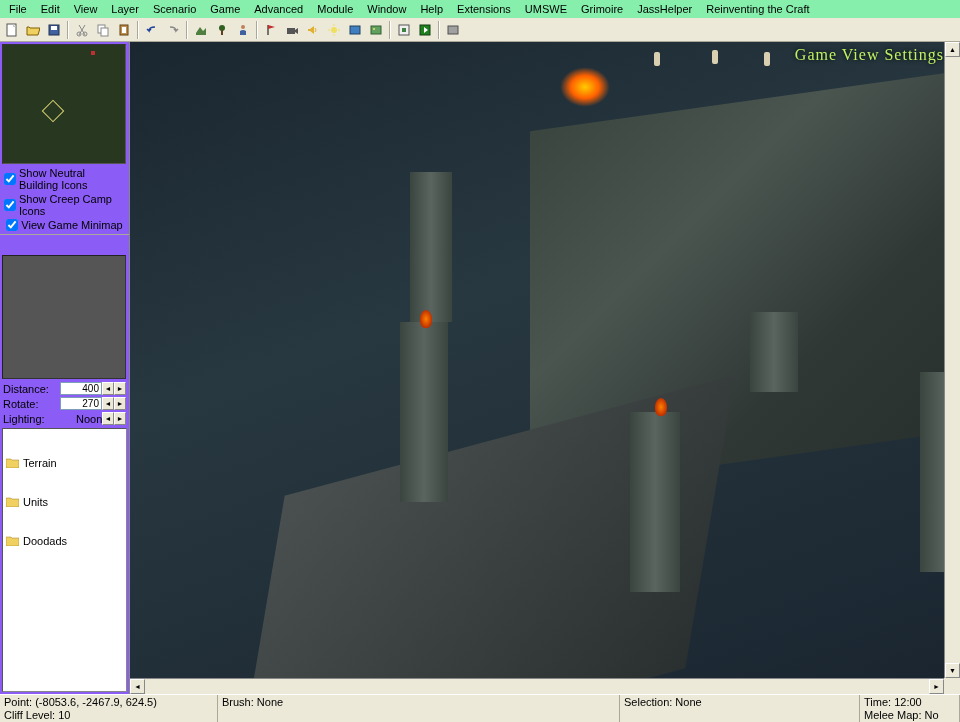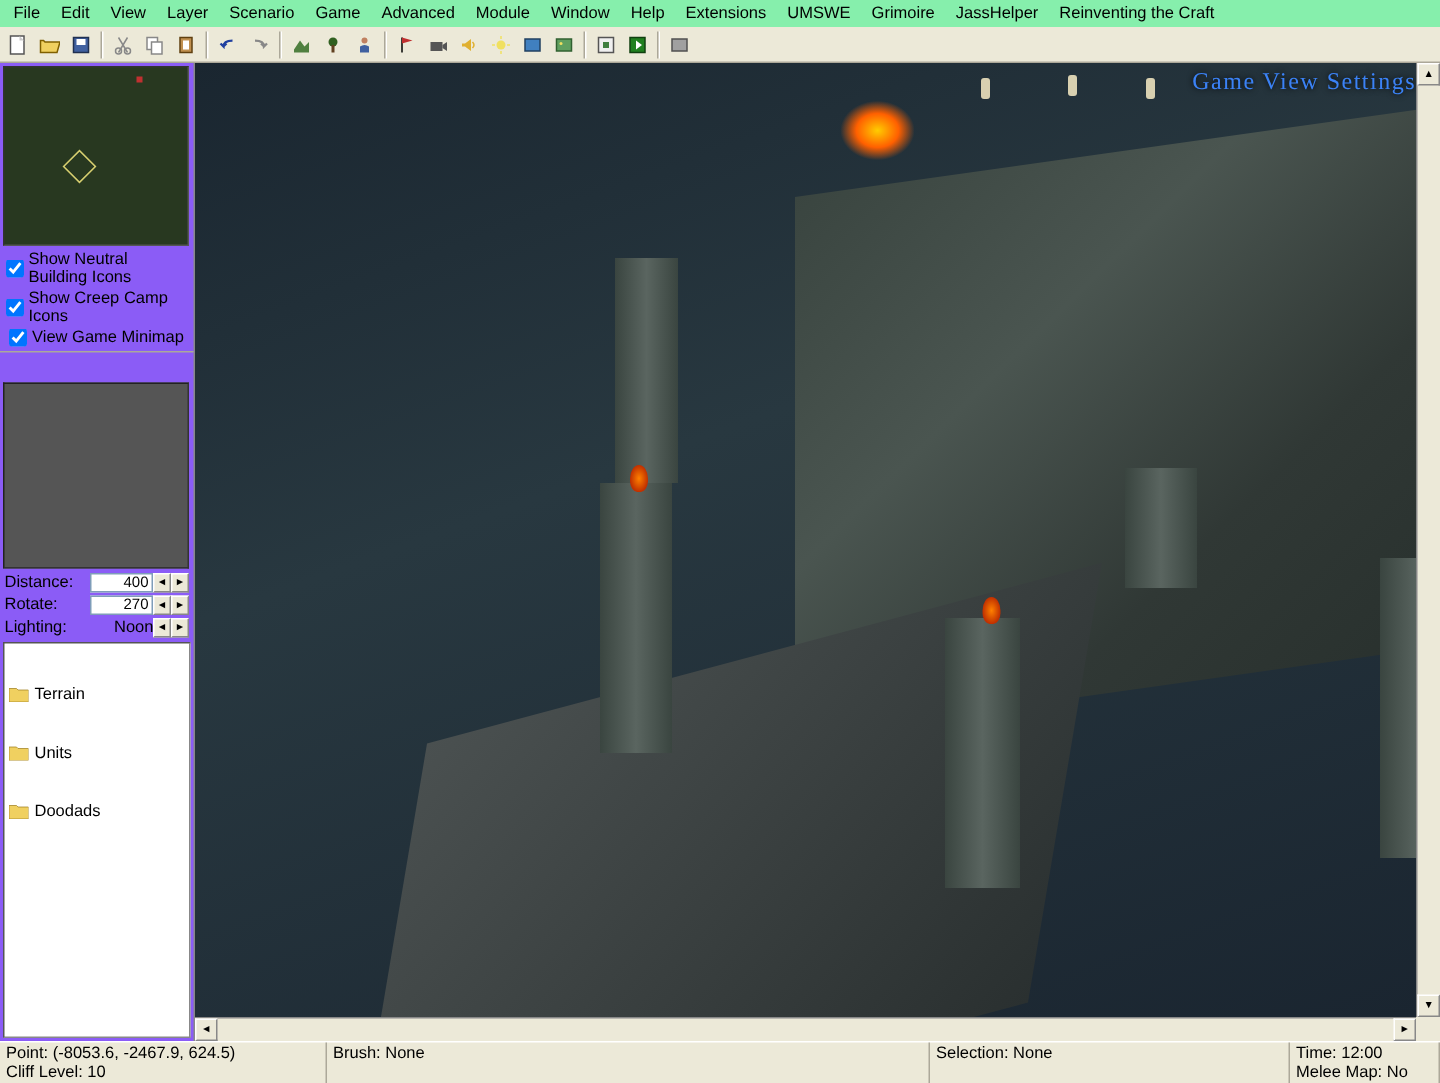--- a/index.html
+++ b/index.html
@@ -23,34 +23,34 @@
   .minimap { width: 124px; height: 120px; background: #283820; margin: 2px; border: 1px solid #555; border-top-color: #333; border-left-color: #333; position: relative; }
   .minimap-diamond { position: absolute; left: 42px; top: 58px; width: 16px; height: 16px; border: 1px solid #d8d070; transform: rotate(45deg); }
   .minimap-red { position: absolute; left: 88px; top: 6px; width: 4px; height: 4px; background: #c03030; }
   
   .option-row { display: flex; align-items: center; padding: 1px 4px; gap: 3px; font-size: 10px; }
   .option-row input { width: 12px; height: 12px; }
   .opt-border-bot { border-bottom: 1px solid #aca899; padding-bottom: 3px; margin-bottom: 18px; justify-content: center; }
   
   .preview { width: 124px; height: 124px; background: #555; margin: 2px; border: 1px solid #333; border-top-color: #222; border-left-color: #222; }
   
-  .param-row { display: flex; padding: 1px 3px; font-size: 10px; height: 15px; }
+  .param-row { display: flex; align-items: center; padding: 1px 3px; font-size: 10px; height: 15px; }
   .param-label { flex: 1; }
   .param-input { width: 42px; height: 13px; border: 1px solid #7f9db9; background: #fff; text-align: right; padding-right: 2px; font-size: 10px; }
   .spinner-btn { width: 12px; height: 13px; background: #ece9d8; border: 1px solid #888; border-top-color: #fff; border-left-color: #fff; font-size: 7px; display: flex; align-items: center; justify-content: center; cursor: pointer; }
   
   .tree-panel { flex: 1; background: #fff; border: 1px solid #888; border-top-color: #555; border-left-color: #555; margin: 2px; padding: 2px; overflow: auto; }
   .tree-item { display: flex; gap: 4px; padding: 1px; font-size: 10px; cursor: default; margin-top: 25px; }
   .folder-icon { width: 13px; height: 11px; display: inline-block; }
   .folder-icon svg { width: 13px; height: 11px; }
   
   
   .viewport { flex: 1; background: #1b2832; position: relative; overflow: hidden; }
   .viewport-inner { position: absolute; inset: 0; right: 16px; bottom: 16px; background: linear-gradient(160deg, #1a2630 0%, #283840 40%, #1a2530 100%); }
-  .game-view-label { position: absolute; top: 4px; right: 16px; color: #3b82f6; font-size: 16px; font-family: Georgia, serif; letter-spacing: 1px; text-shadow: 0 0 4px #000; }
+  .game-view-label { position: absolute; top: 4px; right: 16px; color: #bef264; font-size: 16px; font-family: Georgia, serif; letter-spacing: 1px; text-shadow: 0 0 4px #000; }
   
   
   .bridge-floor { position: absolute; left: 130px; top: 400px; width: 450px; height: 280px; background: linear-gradient(135deg, #4a5050 0%, #3a4040 50%, #2a3030 100%); transform: skewY(-15deg) skewX(-10deg); }
   .platform-top { position: absolute; left: 400px; top: 50px; width: 560px; height: 360px; background: linear-gradient(140deg, #3a4540 0%, #4a5550 30%, #303835 60%, #252d2a 100%); transform: skewY(-8deg); }
   .pillar { position: absolute; background: linear-gradient(90deg, #3a4540, #5a6560, #3a4540); }
   .p1 { left: 280px; top: 130px; width: 42px; height: 150px; }
   .p2 { left: 270px; top: 280px; width: 48px; height: 180px; }
   .p3 { left: 500px; top: 370px; width: 50px; height: 180px; }
   .p4 { left: 620px; top: 270px; width: 48px; height: 80px; }
   .p5 { left: 790px; top: 330px; width: 52px; height: 200px; }

